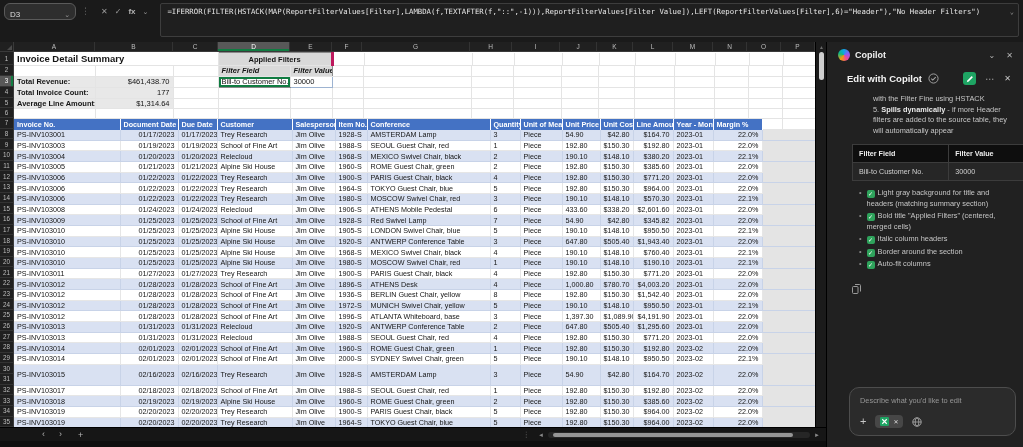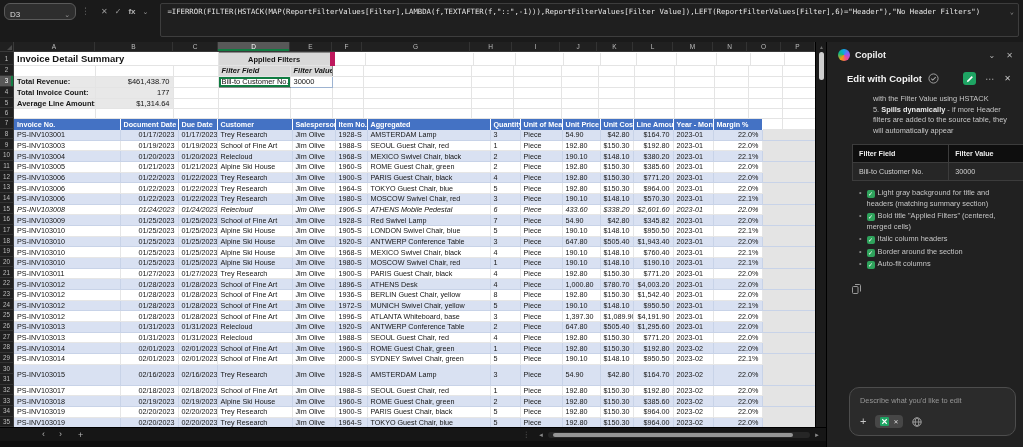--- a/index.html
+++ b/index.html
@@ -219,21 +219,21 @@
               <col style="width:81px">
               <col style="width:78px">
               <col style="width:45px">
               <col style="width:72px">
               <col style="width:42px">
               <col style="width:483px">
             </colgroup>
           <tbody>
               <tr style="height:13px">
             <td class="title" colspan="3">Invoice Detail Summary</td>
-            <td class="afh sbl sbt" colspan="2" style="border-right:5px solid #be185d">Applied Filters</td>
+            <td class="afh sbl sbt" colspan="2" style="border-right:3px solid #be185d">Applied Filters</td>
             <td class="gtrail"></td>
           </tr>
           <tr style="height:10.5px">
             <td></td>
                 <td></td>
                 <td></td>
             <td class="afc sbl">Filter Field</td>
             <td class="afc sbr">Filter Value</td>
             <td class="gtrail"></td>
           </tr>
@@ -291,21 +291,21 @@
               <col style="width: 53px;">
             </colgroup>
           <thead>
               <tr id="dtblhead" style="height:11px">
                 <td>Invoice No.</td>
                 <td>Document Date</td>
                 <td>Due Date</td>
                 <td>Customer</td>
                 <td>Salesperson</td>
                 <td>Item No.</td>
-                <td>Aggregated</td>
+                <td>Conference</td>
                 <td>Quantity</td>
                 <td>Unit of Measure</td>
                 <td>Unit Price</td>
                 <td>Unit Cost</td>
                 <td>Line Amount</td>
                 <td>Year - Month</td>
                 <td>Margin %</td>
                 <td class="trail"></td>
               </tr>
             </thead>
@@ -422,21 +422,21 @@
                 <td>MOSCOW Swivel Chair, red</td>
                 <td>3</td>
                 <td>Piece</td>
                 <td>190.10</td>
                 <td class="r">$148.10</td>
                 <td class="r">$570.30</td>
                 <td>2023-01</td>
                 <td class="r">22.1%</td>
                 <td class="trail"></td>
               </tr>
-              <tr style="height: 10.678px; font-style: italic;">
+              <tr style="height: 10.678px;">
                 <td>PS-INV103008</td>
                 <td class="r">01/24/2023</td>
                 <td class="r">01/24/2023</td>
                 <td>Relecloud</td>
                 <td>Jim Olive</td>
                 <td>1906-S</td>
                 <td>ATHENS Mobile Pedestal</td>
                 <td>6</td>
                 <td>Piece</td>
                 <td>433.60</td>
@@ -833,21 +833,21 @@
       <div class="icgroup">
         <div class="ic-editgreen">
           <svg width="8" height="8" viewBox="0 0 10 10">
             <path d="M1 9 L2 6.6 L7.2 1.4 L8.6 2.8 L3.4 8 Z" fill="#fff"></path>
           </svg>
         </div>
         <span class="dots3">⋯</span>
         <span class="xsmall">✕</span>
       </div>
     </div>
-    <div class="cp-msg" id="cpmsg"><span>with the Filter Value using HSTACK</span><br><span>5. </span><span style="font-weight: 700; color: rgb(232, 232, 232);">Spills dynamically</span><span> - if more Header filters are added to the source table, they will automatically appear</span></div>
+    <div class="cp-msg" id="cpmsg"><span>with the Filter Fine using HSTACK</span><br><span>5. </span><span style="font-weight: 700; color: rgb(232, 232, 232);">Spills dynamically</span><span> - if more Header filters are added to the source table, they will automatically appear</span></div>
     <div class="cp-table">
       <div class="throw">
         <div class="c1">Filter Field</div>
         <div class="c2">Filter Value</div>
       </div>
       <div class="tdrow">
         <div class="c1">Bill-to Customer No.</div>
         <div class="c2">30000</div>
       </div>
     </div>

